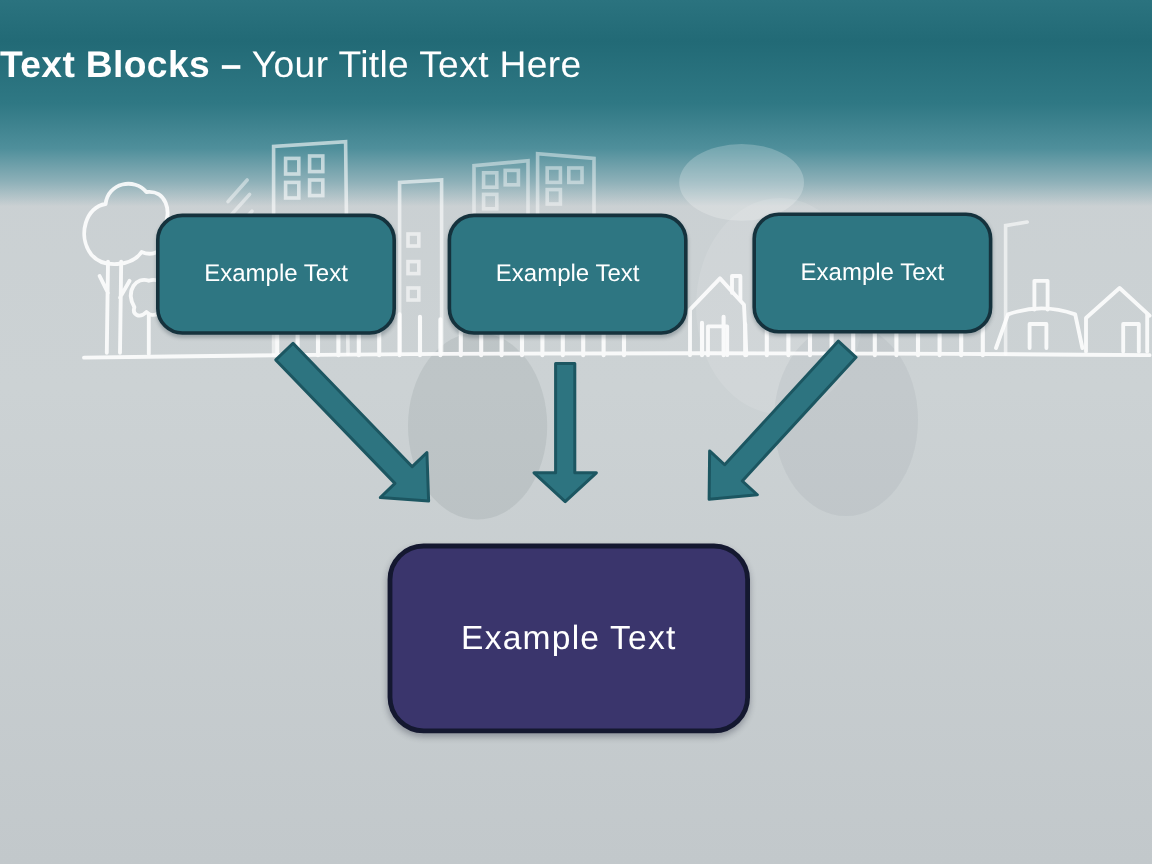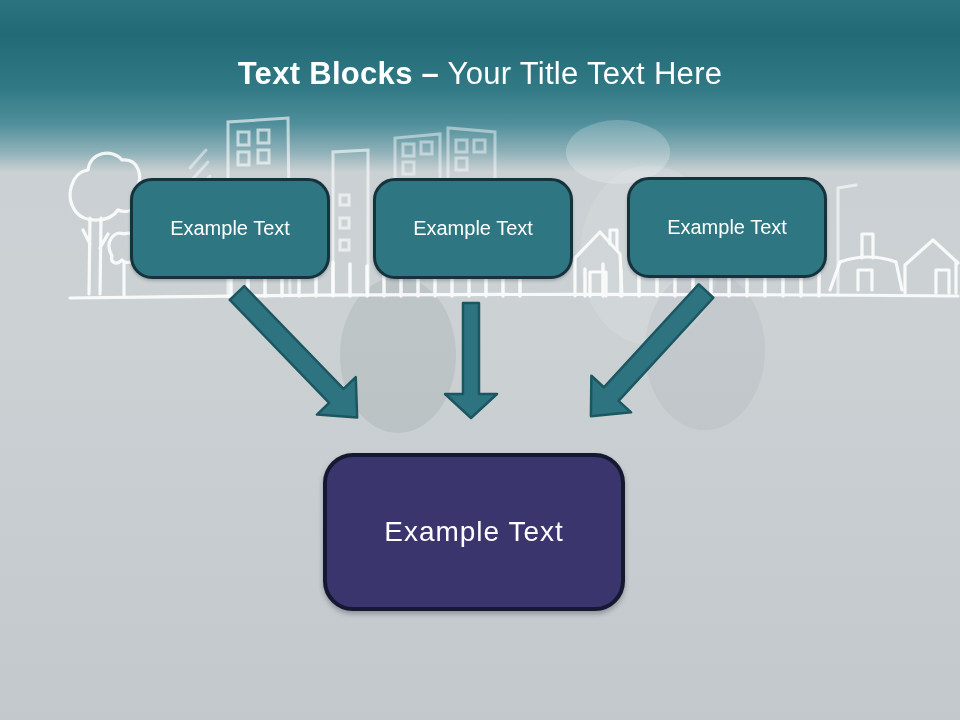--- a/index.html
+++ b/index.html
@@ -6,21 +6,21 @@
   .slide{
     position:relative;width:960px;height:720px;overflow:hidden;
     font-family:"Liberation Sans",sans-serif;
     background:linear-gradient(180deg,#c9cfd2 0%,#ccd2d4 45%,#c2c8cb 100%);
   }
   .header-band{
     position:absolute;left:0;top:0;width:960px;height:172px;
     background:linear-gradient(180deg,#2b737f 0%,#226a76 20%,#2f7884 50%,#4f8f9b 72%,#8db0b8 88%,rgba(197,204,207,0) 100%);
   }
   .slide-title{
-    position:absolute;left:0;top:56px;width:960px;text-align:center;
+    position:absolute;left:0;top:36px;width:960px;text-align:left;
     color:#ffffff;font-size:31px;letter-spacing:.3px;white-space:nowrap;
   }
   .slide-title .emph{font-weight:700;}
   .slide-title .sep{font-weight:700;}
   .slide-title .rest{font-weight:400;}
   .doodle{position:absolute;left:0;top:0;}
   .text-block{
     position:absolute;width:200px;height:101px;
     background:var(--block-teal,#2e7682);
     border:3px solid var(--block-border,#15323d);

